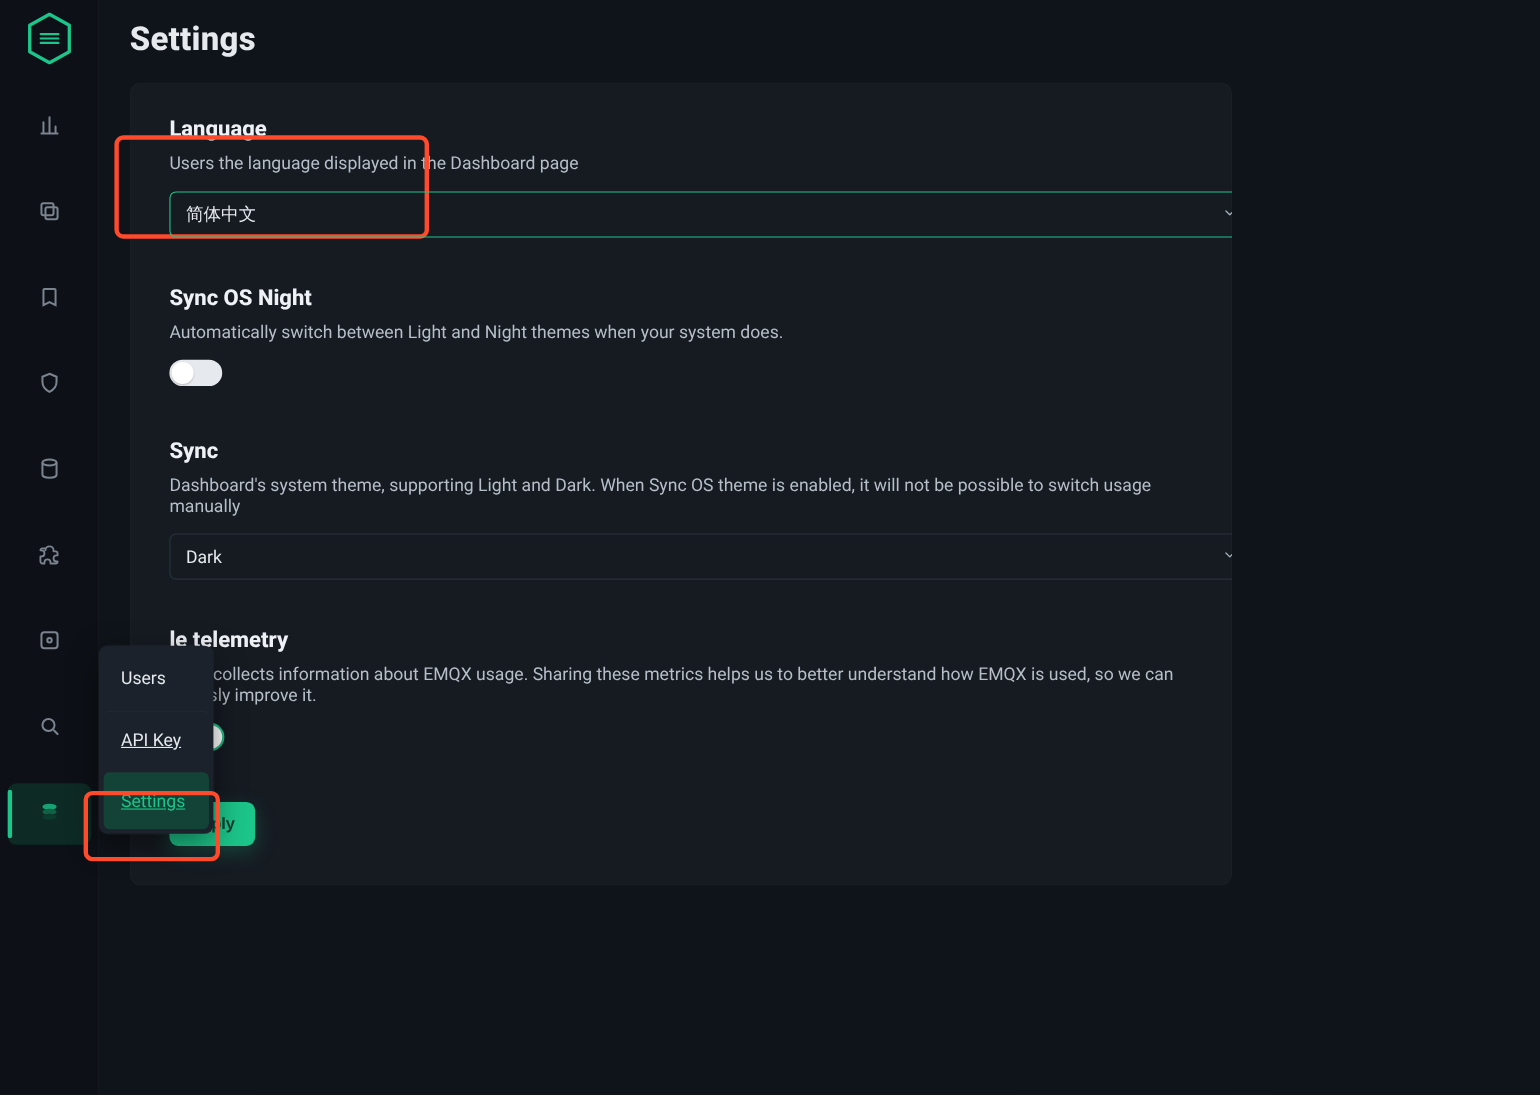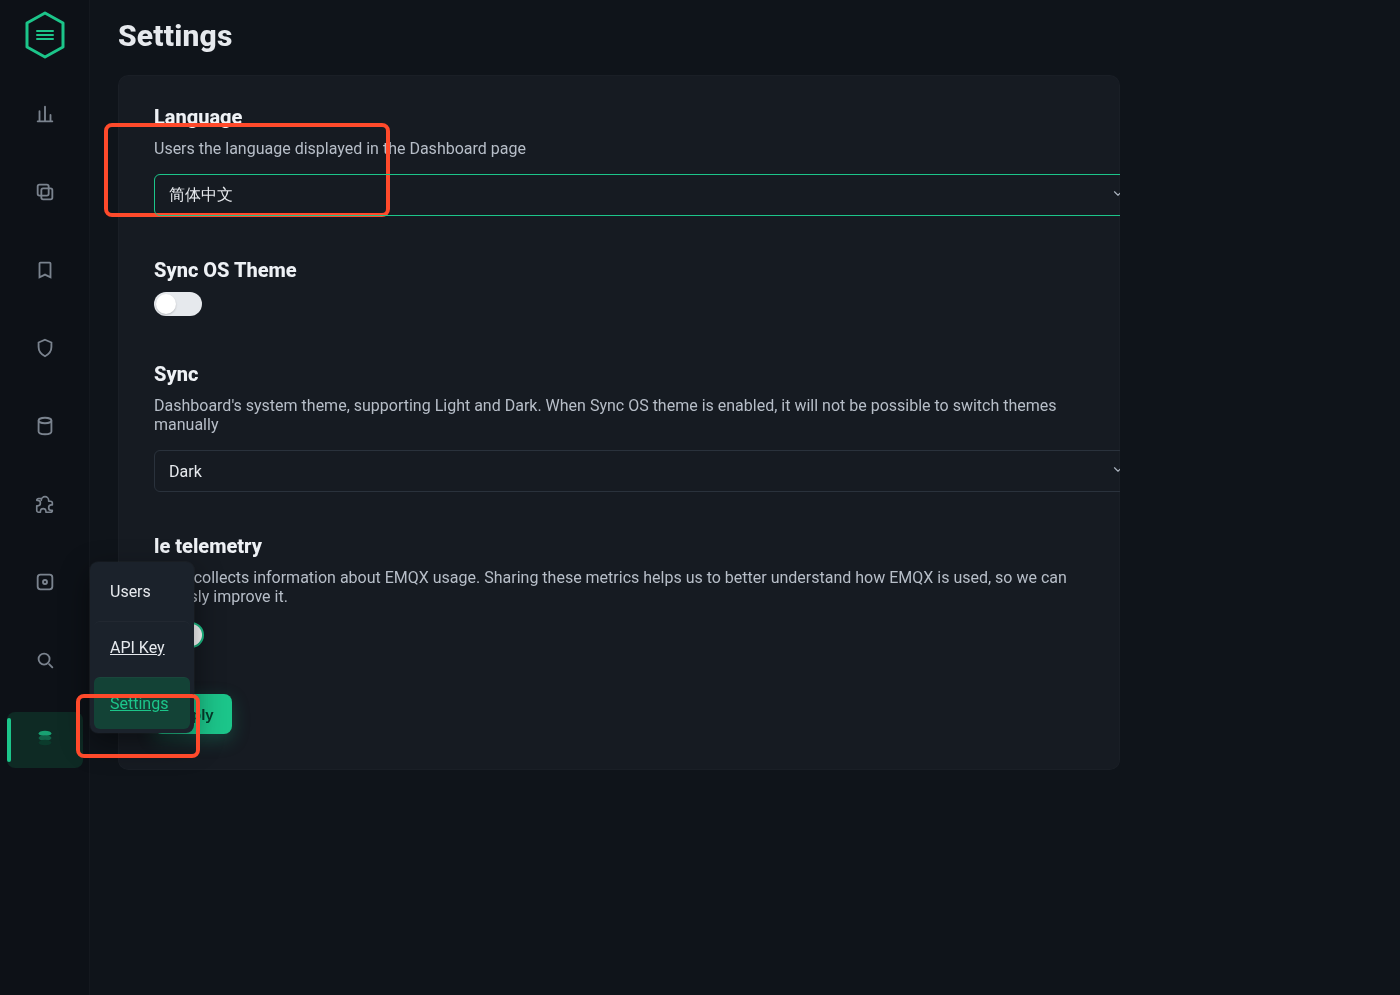--- a/index.html
+++ b/index.html
@@ -130,21 +130,21 @@
   .switch.big .knob{width:22px;height:22px;}
   
   .btn-primary{
     display:inline-flex;align-items:center;justify-content:center;
     background:var(--accent);color:#063b2b;border:none;border-radius:8px;
     height:40px;padding:0 18px;font-weight:700;font-size:15px;cursor:pointer;
     box-shadow:0 6px 18px rgba(28,197,138,.25);
   }
   
   .submenu{
-    position:absolute;left:90px;top:562px;width:104px;
+    position:absolute;left:90px;top:587px;width:104px;
     background:var(--panel-2);
     border-radius:8px;
     box-shadow:0 10px 30px rgba(0,0,0,.45), 0 0 0 1px rgba(255,255,255,.03);
     overflow:visible;
     z-index:10;
   }
   .submenu-item{
     padding:16px 16px;color:var(--text);font-size:16px;cursor:pointer;
     border-radius:6px;margin:4px;
   }
@@ -258,29 +258,30 @@
             <span>简体中文</span>
             <span class="caret">
               <svg width="14" height="14" viewBox="0 0 24 24" fill="none">
                   <path d="M6 9l6 6 6-6" stroke="currentColor" stroke-width="2" stroke-linecap="round" stroke-linejoin="round"></path>
                 </svg>
             </span>
           </div>
         </section>
 
         <section class="section">
-          <h3 class="section-title">Sync OS Theme</h3>
+          <h3 class="section-title">Sync OS Night</h3>
+          <p class="section-desc">Automatically switch between Light and Night themes when your system does.</p>
           <div class="switch" aria-checked="false">
             <div class="knob"></div>
           </div>
         </section>
 
         <section class="section">
           <h3 class="section-title">Sync</h3>
-          <p class="section-desc">Dashboard's system theme, supporting Light and Dark. When Sync OS theme is enabled, it will not be possible to switch themes manually</p>
+          <p class="section-desc">Dashboard's system theme, supporting Light and Dark. When Sync OS theme is enabled, it will not be possible to switch usage manually</p>
           <div class="select plain" role="button">
             <span>Dark</span>
             <span class="caret">
               <svg width="14" height="14" viewBox="0 0 24 24" fill="none">
                   <path d="M6 9l6 6 6-6" stroke="currentColor" stroke-width="2" stroke-linecap="round" stroke-linejoin="round"></path>
                 </svg>
             </span>
           </div>
         </section>
 

